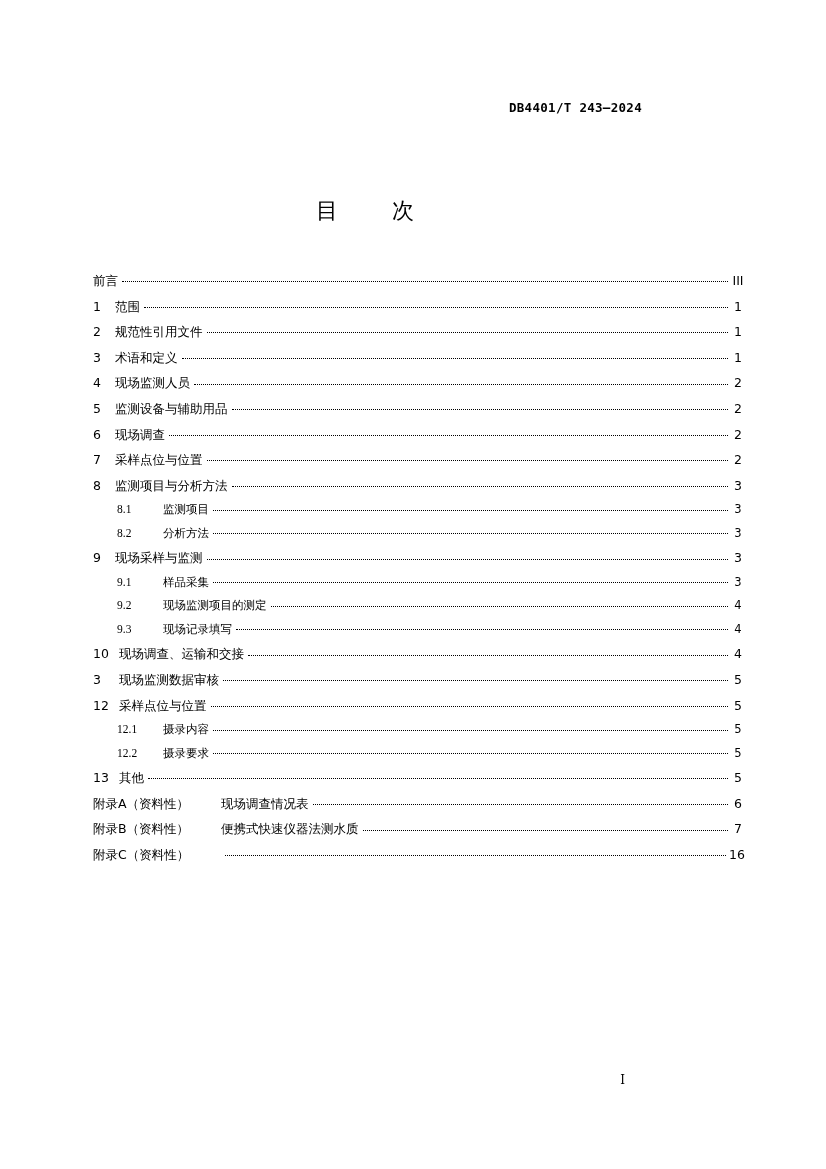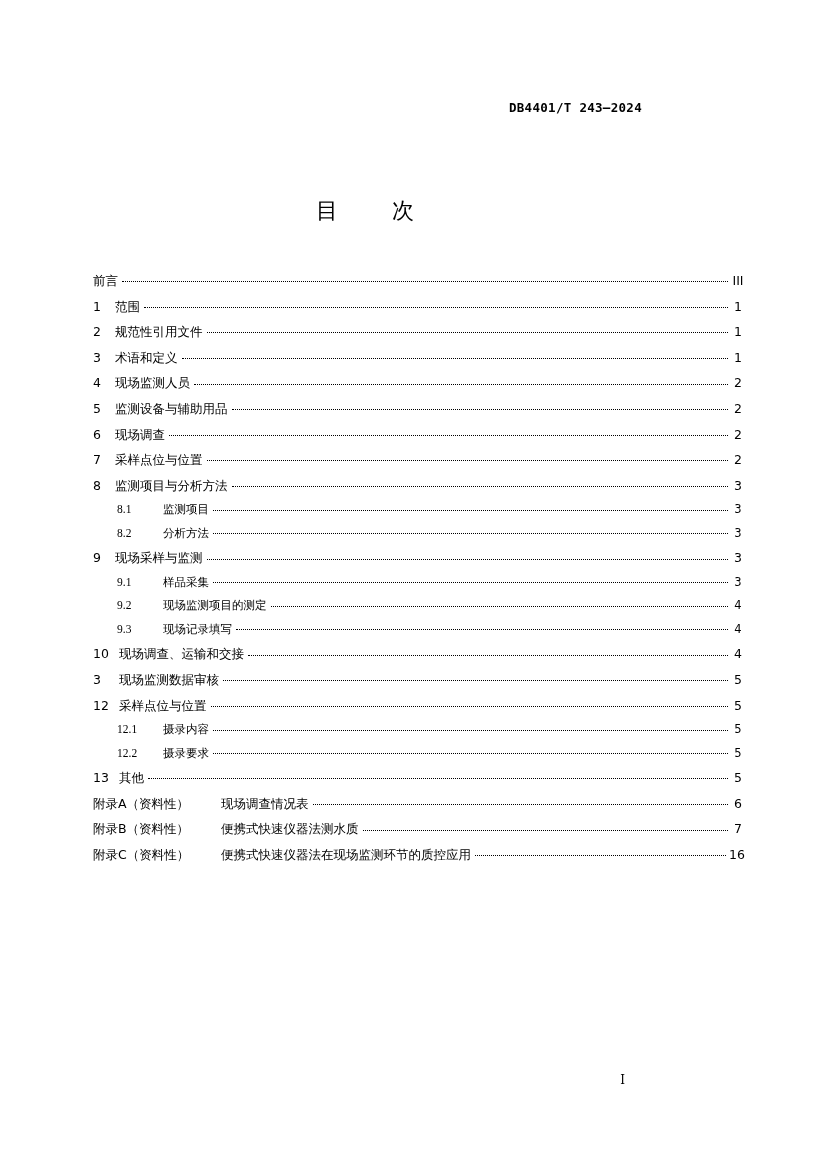--- a/index.html
+++ b/index.html
@@ -243,21 +243,20 @@
         <span class="pg">6</span>
       </div>
       <div class="toc-row">
         <span class="num w-app">附录B（资料性）</span>
         <span class="label app-label">便携式快速仪器法测水质</span>
         <span class="dots"></span>
         <span class="pg">7</span>
       </div>
       <div class="toc-row">
         <span class="num w-app">附录C（资料性）</span>
-        <span class="label app-label">便携式快速仪器法在现场监测环节的质控应用</span>
         <span class="dots"></span>
         <span class="pg">16</span>
       </div>
     </div>
 
   <div class="footer-page">I</div>
 
 </div>
 
 </body></html>

